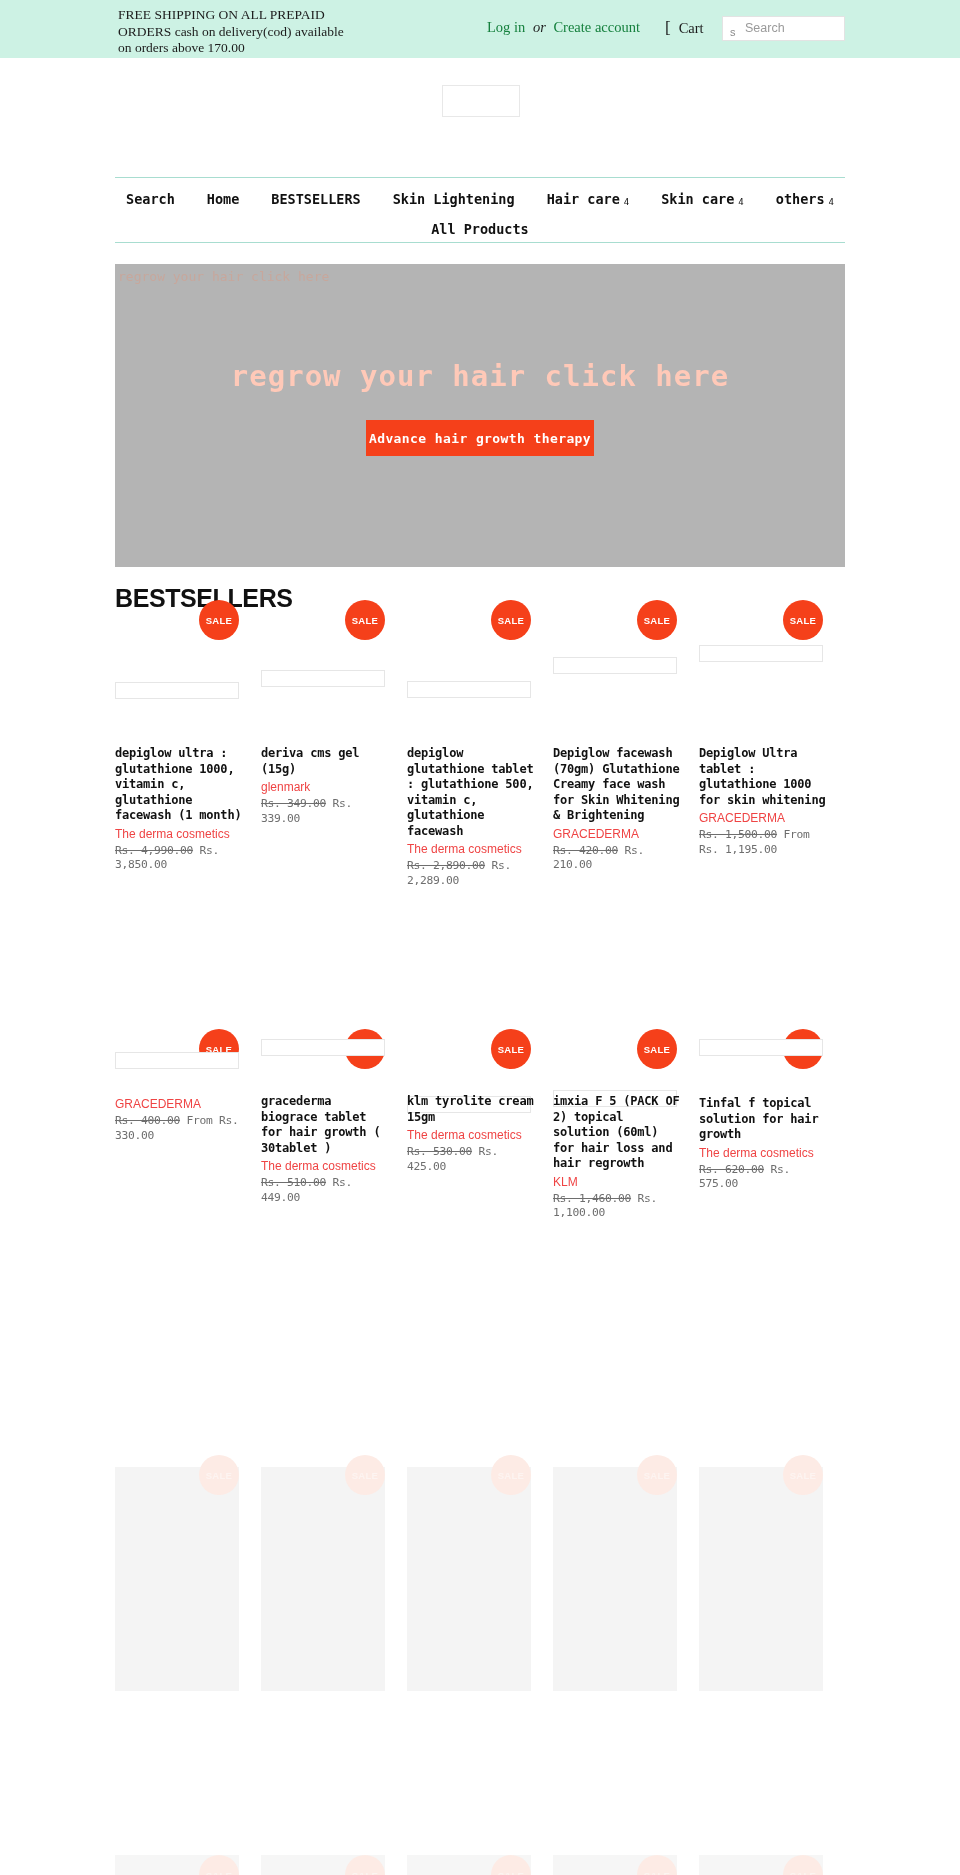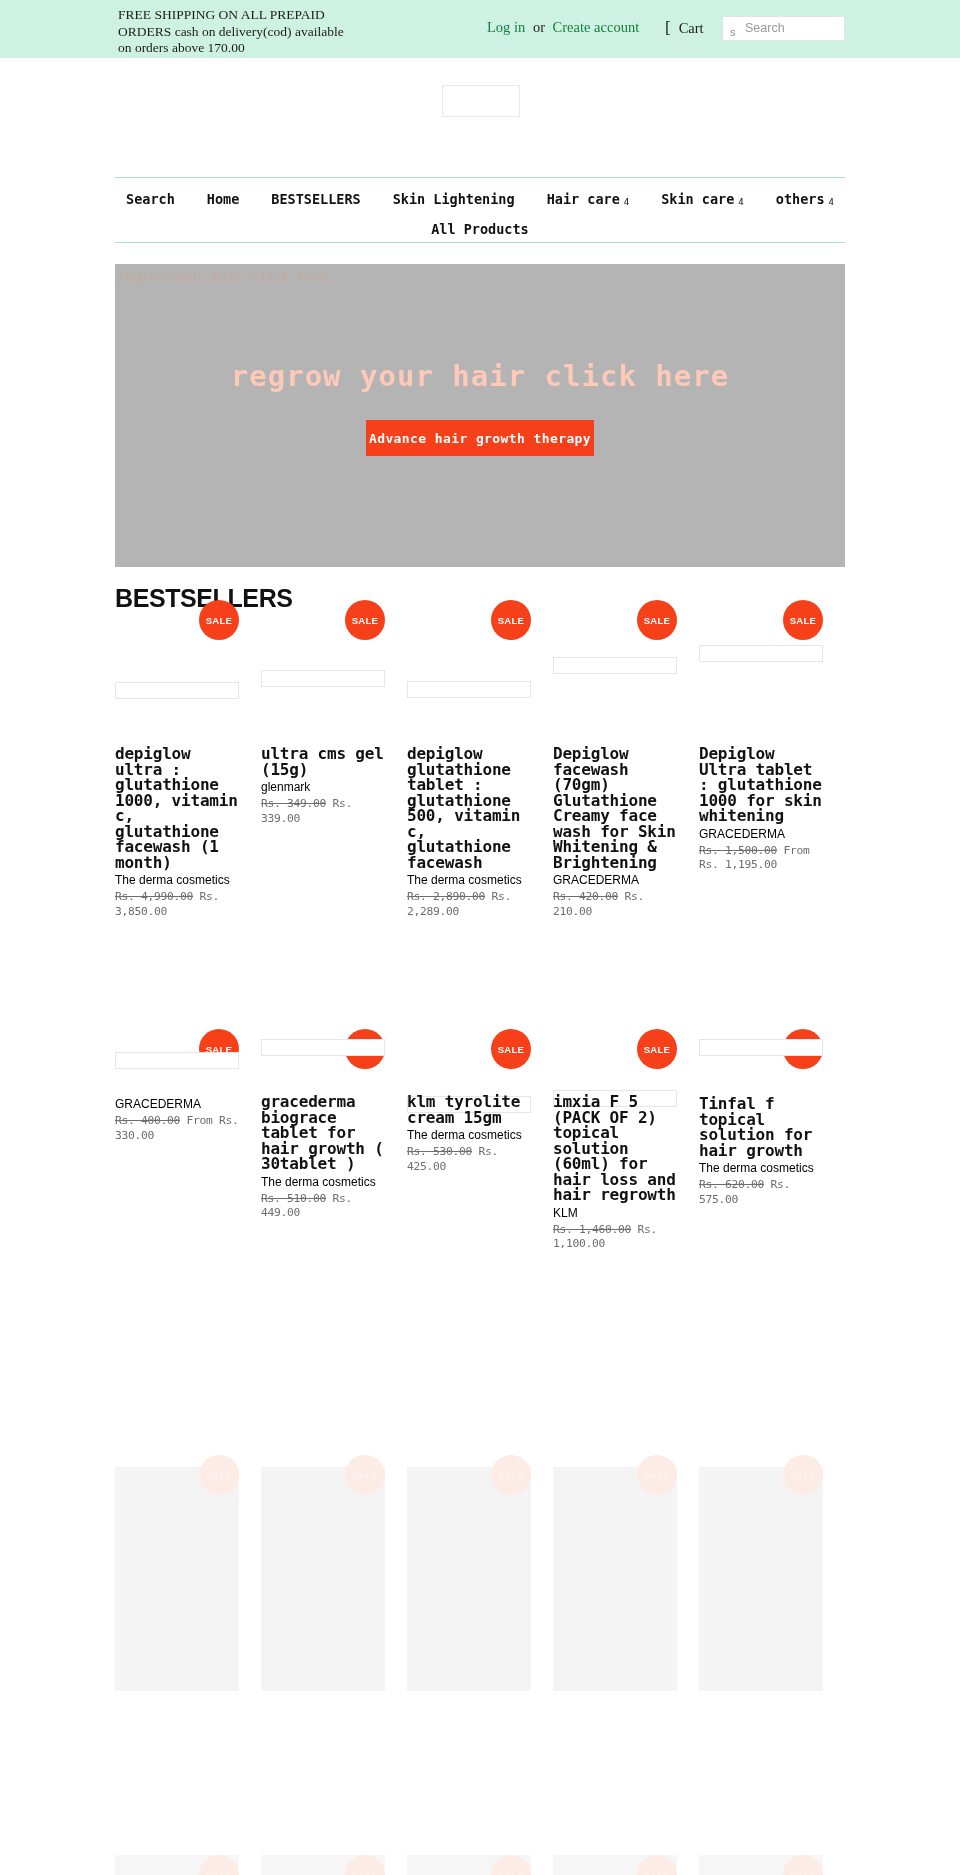--- a/index.html
+++ b/index.html
@@ -30,21 +30,21 @@
   .account-links {
     position: absolute;
     left: 487px;
     top: 19px;
     font-family: "Liberation Serif", serif;
     font-size: 14.5px;
     color: #1c1c1c;
     white-space: nowrap;
   }
   .account-links a { color: #15803d; text-decoration: none; }
-  .account-links .sep { margin: 12px 4px; }
+  .account-links .sep { margin: 12px 4px; font-style: italic; }
   .cart-zone {
     position: absolute;
     left: 665px;
     top: 18px;
     font-family: "Liberation Serif", serif;
     font-size: 14.5px;
     color: #1c1c1c;
     white-space: nowrap;
   }
   .cart-bracket { margin-right: 8px; font-size: 17px; }
@@ -232,32 +232,32 @@
     letter-spacing: 0.3px;
     display: flex;
     align-items: center;
     justify-content: center;
   }
   .sale-badge.faded { background: #fdebe5; color: #fdf4f1; }
 
   .info { width: 130px; }
   .p-title {
     font-family: "DejaVu Sans Mono", monospace;
-    font-size: 16px;
+    font-size: 12px;
     font-weight: bold;
     line-height: 15.5px;
     color: #111111;
     letter-spacing: -0.2px;
   }
   .p-vendor {
     margin-top: 3px;
     font-family: "Liberation Sans", sans-serif;
     font-size: 12px;
     line-height: 15px;
-    color: #000000;
+    color: #ef4444;
   }
   .p-price {
     margin-top: 2px;
     font-family: "DejaVu Sans Mono", monospace;
     font-size: 11.3px;
     line-height: 14.5px;
     color: #6e6e6e;
     letter-spacing: -0.3px;
   }
   .p-price .was { text-decoration: line-through; }
@@ -324,21 +324,21 @@
           <div class="p-vendor">The derma cosmetics</div>
           <div class="p-price"><span class="was">Rs. 4,990.00</span><span class="now"> Rs. 3,850.00</span></div>
         </div>
       </div>
       <div class="card">
         <div class="media">
           <div class="sale-badge" style="left: 84px; top: -12px;">SALE</div>
           <div class="skeleton" style="top: 58px; left: 0px;"></div>
         </div>
         <div class="info" style="position: relative; top: 134px;">
-          <div class="p-title">ultra cms gel (15g)</div>
+          <div class="p-title">deriva cms gel (15g)</div>
           <div class="p-vendor">glenmark</div>
           <div class="p-price"><span class="was">Rs. 349.00</span><span class="now"> Rs. 339.00</span></div>
         </div>
       </div>
       <div class="card">
         <div class="media">
           <div class="sale-badge" style="left: 84px; top: -12px;">SALE</div>
           <div class="skeleton" style="top: 69px; left: 0px;"></div>
         </div>
         <div class="info" style="position: relative; top: 134px;">

